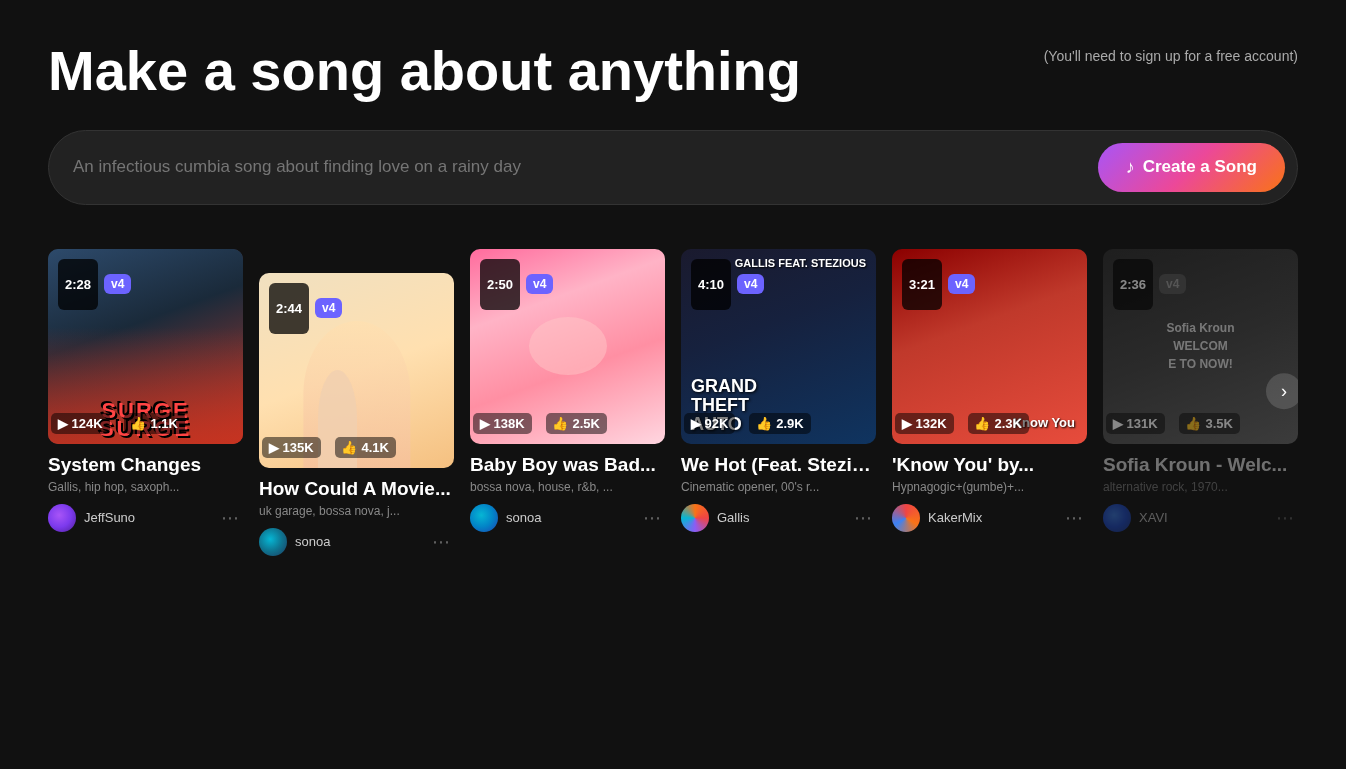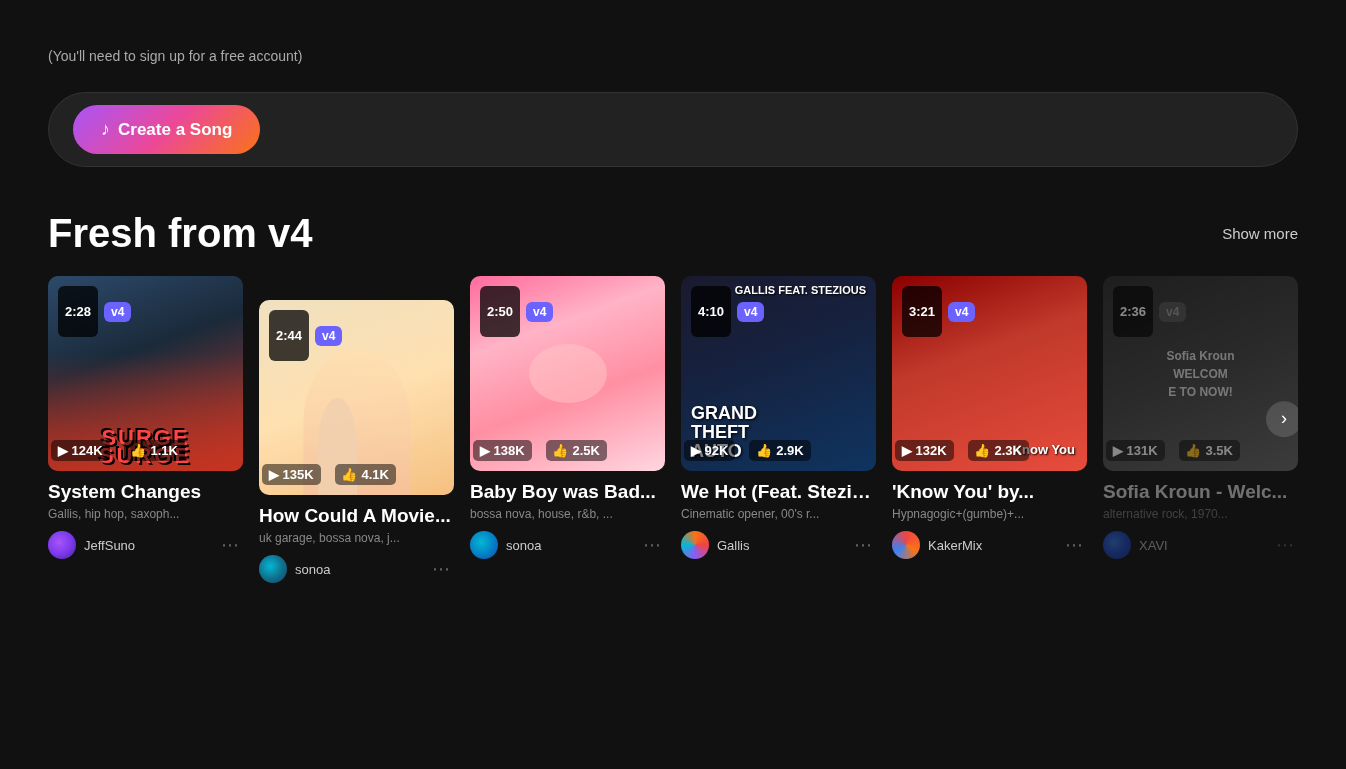--- a/index.html
+++ b/index.html
@@ -265,34 +265,32 @@
     .card.faded .card-footer {
       opacity: 0.4;
     }
   </style>
 </head>
 <body>
 
 <div class="page-container">
 
   <div class="header">
+    <h1 class="main-title">Make a song about anything</h1>
     <span class="signup-hint">(You'll need to sign up for a free account)</span>
   </div>
 
   <div class="search-bar-container">
+    <input type="text" class="search-input" placeholder="An infectious cumbia song about finding love on a rainy day" style="">
     <button class="create-btn">
       <span class="music-icon">♪</span>
       <span>Create a Song</span>
     </button>
   </div>
 
-  <div class="section-header">
-    <h2 class="section-title">Fresh from v4</h2>
-    <button class="show-more-btn">Show more</button>
-  </div>
 
   <div class="cards-container" id="cards-container">
 
     <div class="card card-1">
     <div class="card-thumb">
       <div class="art" style="position:absolute;bottom:0;left:0;right:0;height:60%;background:linear-gradient(to top,rgba(200,50,30,0.8),transparent);display:flex;align-items:flex-end;justify-content:center;padding-bottom:2px;">
       <span style="font-size:22px;font-weight:900;color:#ff4444;text-shadow:2px 2px 0 #000,-2px -2px 0 #000;letter-spacing:3px;">SURGE</span>
     </div>
     <div style="position:absolute;top:0;left:0;right:0;bottom:0;background:linear-gradient(135deg,#1a2a3a 0%,#2d4a6b 30%,#8b0000 100%);z-index:-1;border-radius:10px;"></div>
       <div class="card-badges">

